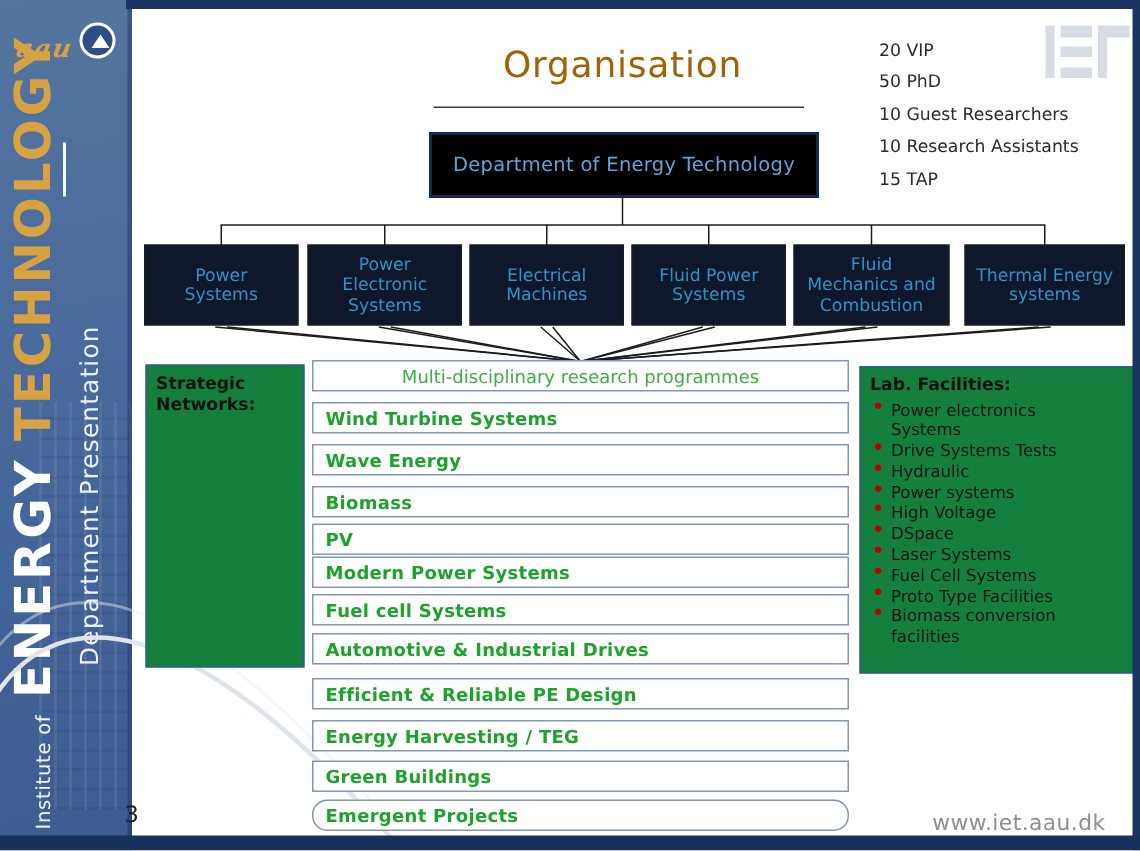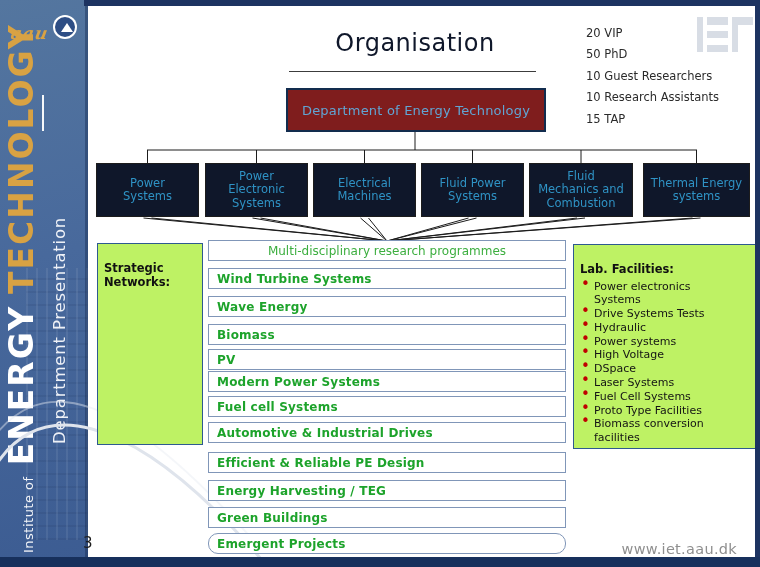--- a/index.html
+++ b/index.html
@@ -30,37 +30,37 @@
     transform-origin:0 0;display:flex;align-items:baseline;gap:11px;white-space:nowrap;}
   .v-inst{font-size:13px;color:#f2f4f8;font-weight:500;letter-spacing:.5px;}
   .v-energy{font-size:33px;font-weight:700;color:#ffffff;letter-spacing:2px;}
   .v-tech{font-size:33px;font-weight:700;color:#d8a243;letter-spacing:2px;}
   .v-sub{position:absolute;left:50px;top:444px;width:260px;height:24px;transform:rotate(-90deg);
     transform-origin:0 0;font-size:16.5px;color:#eef1f7;letter-spacing:.8px;white-space:nowrap;}
   .swoosh{position:absolute;left:0;top:350px;z-index:2;pointer-events:none;}
   
   .content{position:absolute;inset:0;z-index:3;}
   .title{position:absolute;left:265px;top:29px;width:300px;margin:0;text-align:center;
-    font-size:24px;font-weight:400;color:#0f172a;letter-spacing:.5px;}
+    font-size:24px;font-weight:400;color:#a16207;letter-spacing:.5px;}
   .title-underline{position:absolute;left:289px;top:71px;width:247px;height:1px;background:#3c3c3c;}
   .stats{position:absolute;left:586px;top:23px;font-size:11.5px;color:#2b2b2b;line-height:21.4px;white-space:nowrap;}
   .iet-logo{position:absolute;left:697px;top:17px;display:flex;gap:4px;height:35px;}
   .iet-i{width:6px;height:35px;background:#d8dde5;}
   .iet-e{width:21px;height:35px;display:flex;flex-direction:column;justify-content:space-between;}
   .iet-e span{display:block;width:100%;height:7.5px;background:#d8dde5;}
   .iet-t{position:relative;width:21px;height:35px;}
   .iet-t .bar{position:absolute;left:0;top:0;width:100%;height:7.5px;background:#d8dde5;}
   .iet-t .stem{position:absolute;left:0;top:0;width:6px;height:35px;background:#d8dde5;}
   .connectors{position:absolute;left:0;top:0;pointer-events:none;}
-  .dept-box{position:absolute;left:286px;top:88px;width:256px;height:40px;border:2px solid #122c4e;background:#7f1d1d;
+  .dept-box{position:absolute;left:286px;top:88px;width:256px;height:40px;border:2px solid #122c4e;background:#000000;
     display:flex;align-items:center;justify-content:center;font-size:13px;color:#61a5d4;letter-spacing:.2px;}
   .unit-box{position:absolute;top:163px;height:54px;border:1.2px solid #1c1c1c;background:#0f172a;box-sizing:border-box;
     display:flex;align-items:center;justify-content:center;text-align:center;
     font-size:11.5px;line-height:13.5px;color:#2f93c5;white-space:pre-line;}
-  .side-panel{position:absolute;border:1.3px solid #2e5a8f;background:#bef264;box-sizing:border-box;padding:18px 4px 0 6px;}
+  .side-panel{position:absolute;border:1.3px solid #2e5a8f;background:#15803d;box-sizing:border-box;padding:5px 4px 0 6px;}
   .panel-title{font-size:11.5px;font-weight:700;color:#111;line-height:13.5px;white-space:pre-line;margin:0 0 3px 0;}
   .panel-list{list-style:none;margin:0;padding:0;}
   .panel-list li{position:relative;padding-left:14px;color:#141414;white-space:pre-line;}
   .panel-list li::before{content:"\2022";position:absolute;left:1px;top:-2px;color:#c00000;font-size:15px;}
   .strategic{left:97px;top:243px;width:106px;height:202px;}
   .strategic li{font-size:11px;line-height:14.6px;}
   .labs{left:573px;top:244px;width:192px;height:205px;}
   .labs li{font-size:11px;line-height:13.8px;}
   .prog-header{position:absolute;left:208px;top:240px;width:358px;height:21px;border:1.2px solid #8096b8;
     box-sizing:border-box;background:#fff;display:flex;align-items:center;justify-content:center;

